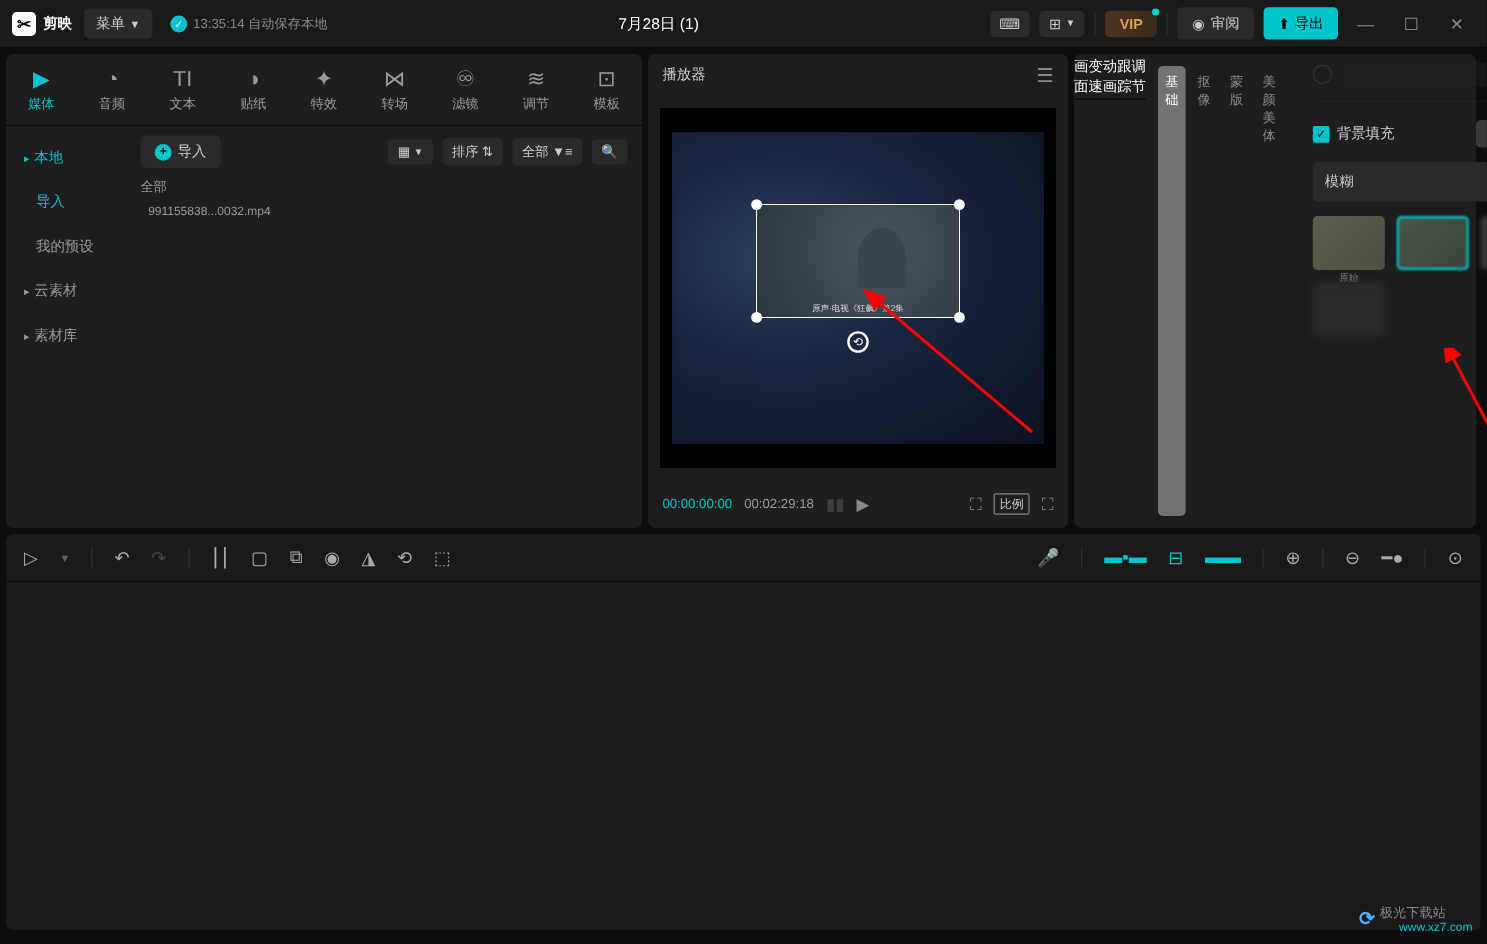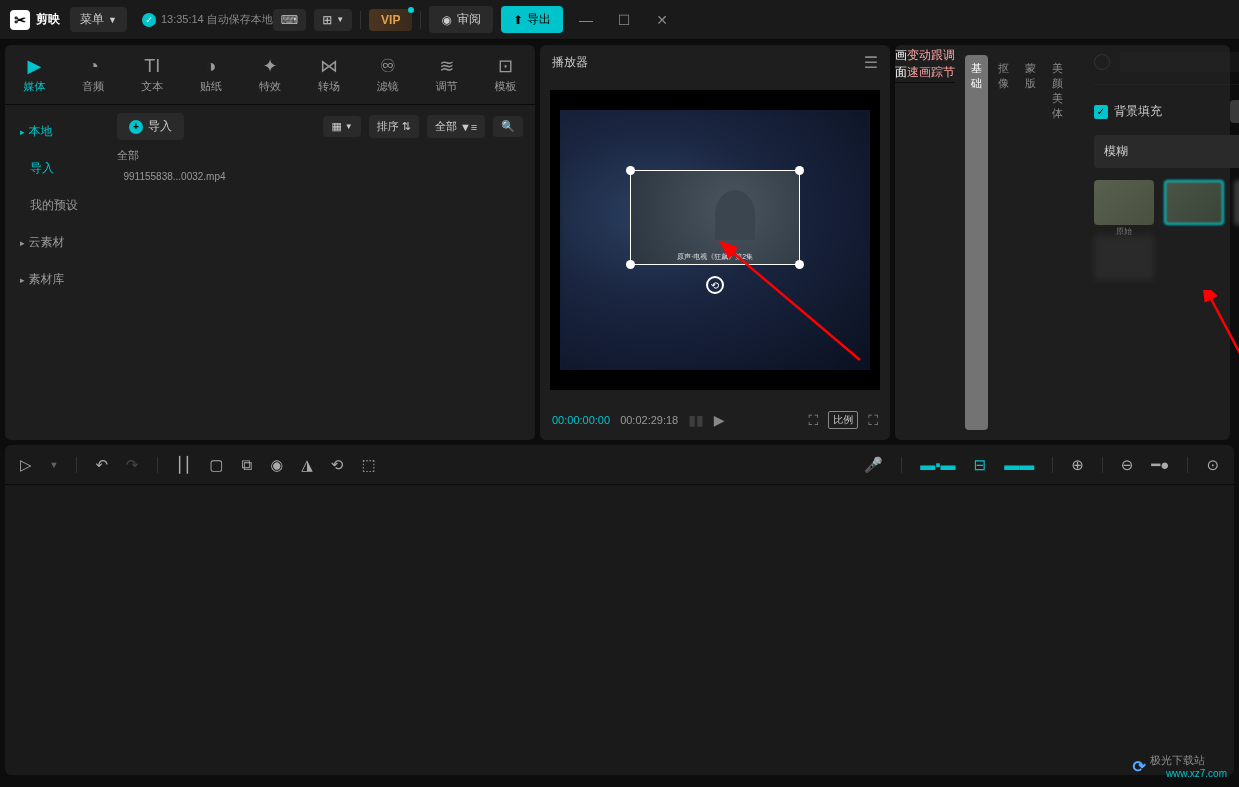--- a/index.html
+++ b/index.html
@@ -67,21 +67,21 @@
 .player-controls { height:40px; display:flex; align-items:center; padding:0 12px; gap:10px; font-size:11px;}
 .time-cur{color:#00c4cc;}
 .time-dur{color:#999;}
 .pc-spacer{flex:1;}
 .pc-icon{color:#888;font-size:14px;}
 .ratio-box{border:1px solid #888;padding:1px 4px;font-size:10px;border-radius:2px;}
 
 
 .right-panel { width:335px; display:flex; flex-direction:row; }
 .inspector-tabs { display:flex; height:38px; border-bottom:1px solid #0a0a0a;}
-.insp-tab { flex:1; display:flex; align-items:center; justify-content:center; font-size:12px; color:#fca5a5;cursor:pointer;}
+.insp-tab { flex:1; display:flex; align-items:center; justify-content:center; font-size:12px; color:#ffffff;cursor:pointer;}
 .insp-tab.active{color:#fff;}
 .sub-tabs { display:flex; padding:10px; gap:4px;}
 .sub-tab { flex:1; text-align:center; padding:6px; font-size:11px; color:#888; border-radius:4px;cursor:pointer;}
 .sub-tab.active { background:#737373; color:#fff;}
 .insp-body { padding:10px 15px; }
 .insp-row-dim{height:30px;display:flex;align-items:center;gap:10px;opacity:0.3;border-bottom:1px solid #333;padding-bottom:15px;margin-bottom:15px;}
 .dim-circle{width:16px;height:16px;border:1px solid #666;border-radius:50%;}
 .dim-box{flex:1;height:20px;background:#2a2a2a;border-radius:3px;}
 .bg-fill-row { display:flex; align-items:center; justify-content:space-between; margin-bottom:12px;}
 .checkbox-row { display:flex; align-items:center; gap:6px;}
@@ -127,20 +127,21 @@
     <span>剪映</span>
   </div>
   <div class="menu-drop">
     <span>菜单</span>
       <span style="font-size:9px;">▼</span>
   </div>
   <div class="save-status">
     <div class="save-dot">✓</div>
     <span>13:35:14 自动保存本地</span>
   </div>
+  <div class="title-center">7月28日 (1)</div>
   <div class="title-right">
     <div class="tb-btn">⌨</div>
     <div class="tb-btn">⊞ <span style="font-size:8px;">▼</span></div>
     <div style="width:1px;height:18px;background:#333;"></div>
     <div class="vip-btn"><span>VIP</span><div class="vip-dot"></div></div>
     <div style="width:1px;height:18px;background:#333;"></div>
     <div class="review-btn">
         <span>◉</span>
         <span>审阅</span>
       </div>

